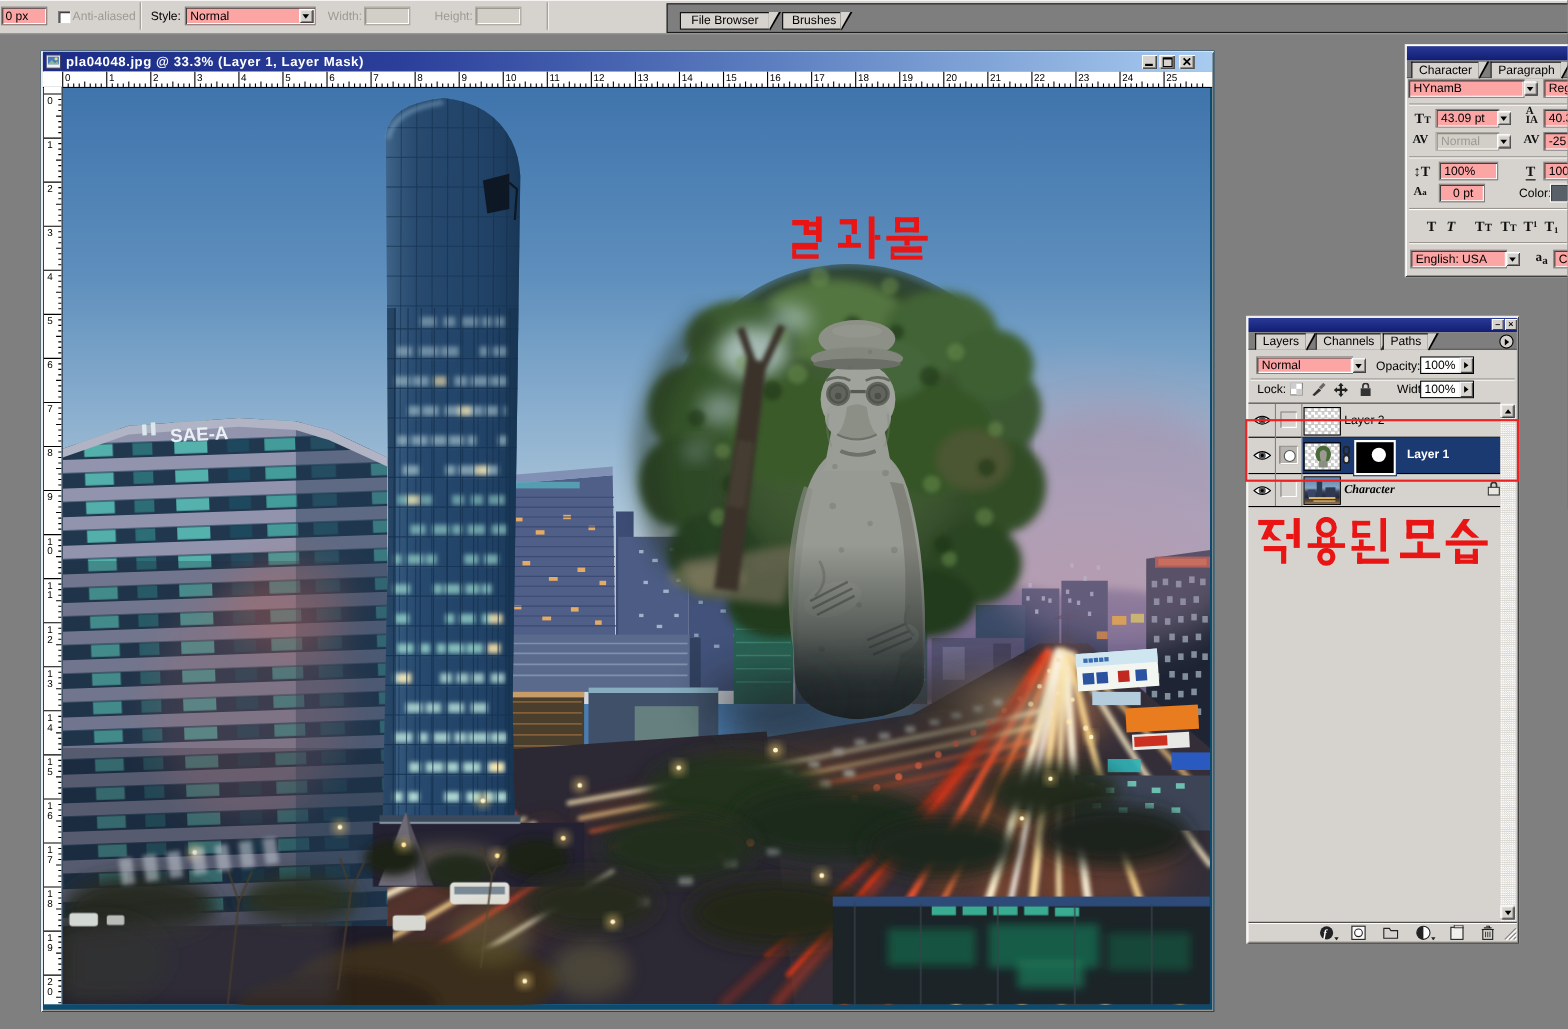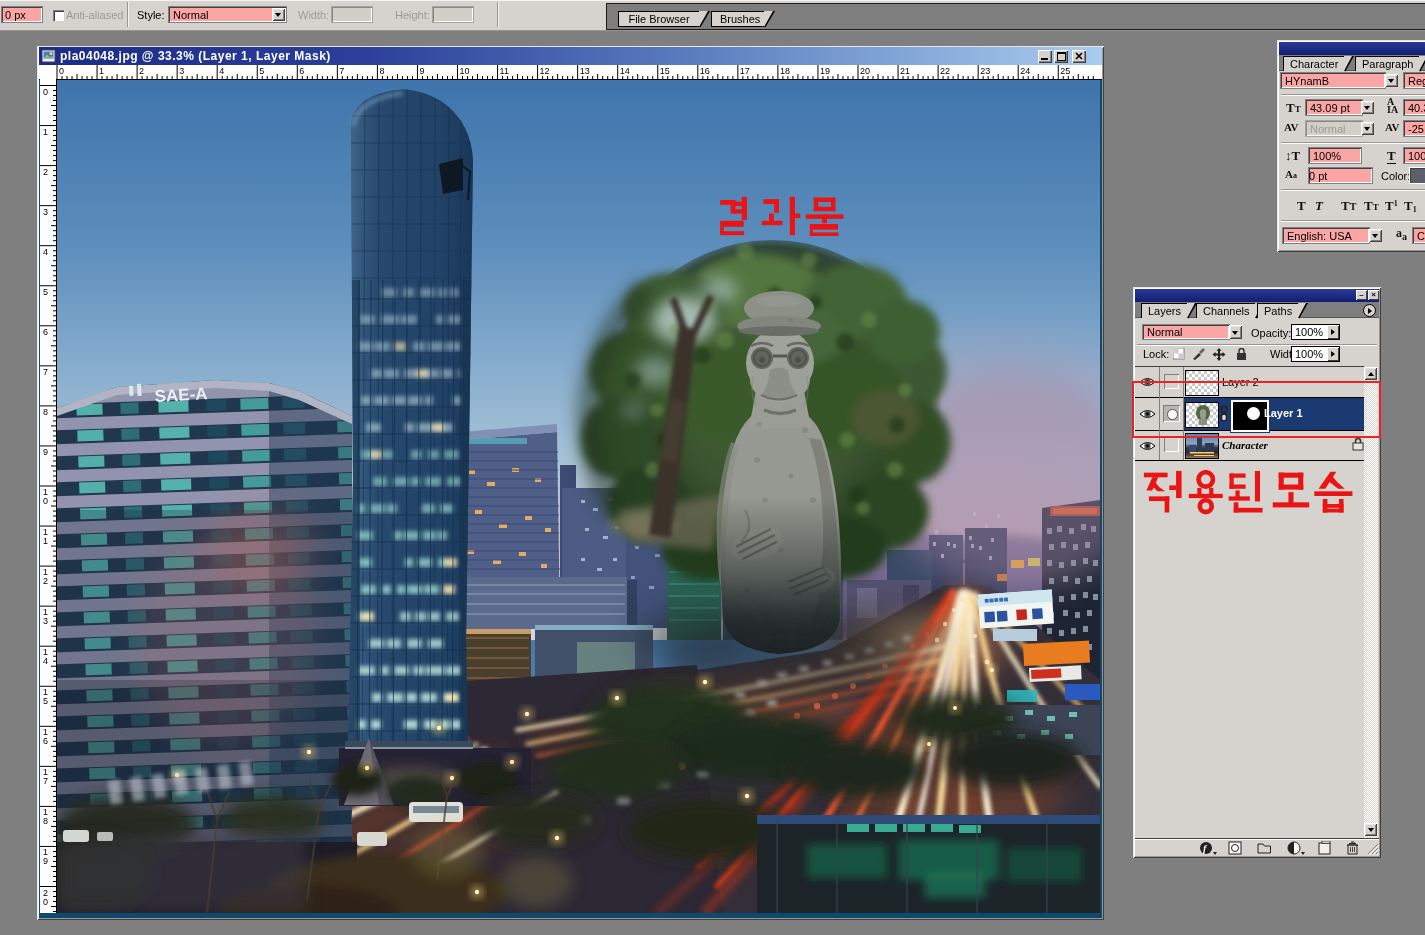--- a/index.html
+++ b/index.html
@@ -1319,21 +1319,21 @@
   <div class="abs dbtn" style="left:84px;top:82px;width:13px;height:13px;"></div>
   <div class="abs darr" style="left:87px;top:87px;"></div>
   <div class="abs charT" style="left:108px;top:81px;font-size:11px;">A​V</div>
   <div class="abs field" style="left:127px;top:81px;width:40px;height:15px;padding:2px 0 0 4px;box-sizing:border-box;">-25</div>
   <div class="abs" style="left:4px;top:102px;width:144px;height:1px;background:#9a968f;box-shadow:0 1px 0 #fff;"></div>
   <div class="abs charT" style="left:8px;top:108px;">↕T</div>
   <div class="abs field" style="left:32px;top:108px;width:52px;height:15px;padding:2px 0 0 4px;box-sizing:border-box;">100%</div>
   <div class="abs charT" style="left:110px;top:108px;"><span style="border-bottom:1px solid #000;">T</span></div>
   <div class="abs field" style="left:127px;top:108px;width:40px;height:15px;padding:2px 0 0 4px;box-sizing:border-box;">100%</div>
   <div class="abs charT" style="left:8px;top:128px;font-size:11px;">A<span style="font-size:8px;">a</span></div>
-  <div class="abs field" style="left:32px;top:128px;width:63px;height:15px;padding:2px 0 0 0;box-sizing:border-box;">0 pt</div>
+  <div class="abs field" style="left:32px;top:128px;width:40px;height:15px;padding:2px 0 0 12px;box-sizing:border-box;">0 pt</div>
   <div class="abs small" style="left:104px;top:130px;">Color:</div>
   <div class="abs" style="left:133px;top:128px;width:30px;height:15px;background:#5a6068;box-shadow:inset 1px 1px 0 #404040,0 0 0 1px #fff;"></div>
   <div class="abs" style="left:4px;top:149px;width:144px;height:1px;background:#9a968f;box-shadow:0 1px 0 #fff;"></div>
   <div class="abs charT" style="left:20px;top:158px;">T</div>
   <div class="abs charT" style="left:38px;top:158px;font-style:italic;">T</div>
   <div class="abs charT" style="left:64px;top:158px;">T<span style="font-size:10px;">T</span></div>
   <div class="abs charT" style="left:87px;top:158px;">T<span style="font-size:9px;">T</span></div>
   <div class="abs charT" style="left:108px;top:158px;">T<span style="font-size:8px;vertical-align:4px;">1</span></div>
   <div class="abs charT" style="left:127px;top:158px;">T<span style="font-size:8px;vertical-align:-2px;">1</span></div>
   <div class="abs" style="left:4px;top:180px;width:144px;height:1px;background:#9a968f;box-shadow:0 1px 0 #fff;"></div>
@@ -1417,21 +1417,21 @@
           <rect x="13" y="16" width="8" height="6" fill="#8a8f84"></rect>
         </svg>
     </div>
     <svg class="abs" style="left:84px;top:38px;" width="10" height="17" viewBox="0 0 10 17">
         <rect x="2.5" y="1" width="5" height="7" rx="2.5" fill="none" stroke="#222" stroke-width="1.6"></rect>
         <rect x="2.5" y="9" width="5" height="7" rx="2.5" fill="#ddd" stroke="#222" stroke-width="1.6"></rect>
       </svg>
     <div class="abs" style="left:96px;top:33px;width:34px;height:28px;background:#000;border:2px solid #fff;outline:1px solid #1c3a72;">
       <div class="abs" style="left:14px;top:5px;width:13px;height:13px;border-radius:50%;background:#fff;"></div>
     </div>
-    <div class="abs small" style="left:129px;top:40px;color:#fff;font-weight:bold;">Layer 1</div>
+    <div class="abs small" style="left:144px;top:40px;color:#fff;font-weight:bold;">Layer 1</div>
 
     <svg class="abs eye" style="left:4px;top:73px;" width="17" height="12" viewBox="0 0 17 12">
         <path d="M1 6 Q8.5 -1 16 6 Q8.5 13 1 6Z" fill="#fff" stroke="#000"></path>
         <circle cx="8.5" cy="6" r="3.2" fill="#555"></circle>
         <circle cx="8.5" cy="6" r="1.4" fill="#000"></circle>
       </svg>
     <div class="abs" style="left:29px;top:70px;width:15px;height:15px;box-shadow:inset 1px 1px 0 #808080,inset -1px -1px 0 #fff;"></div>
     <div class="abs" style="left:50px;top:66px;width:32px;height:24px;border:1px solid #000;background:linear-gradient(180deg,#5b84b2 0%,#88a6c4 40%,#3a3f55 55%,#22283a 75%,#653 92%,#a76 100%);">
       <svg width="32" height="24" viewBox="0 0 32 24">
           <rect x="11" y="3" width="5" height="16" fill="#2c3b55"></rect>

